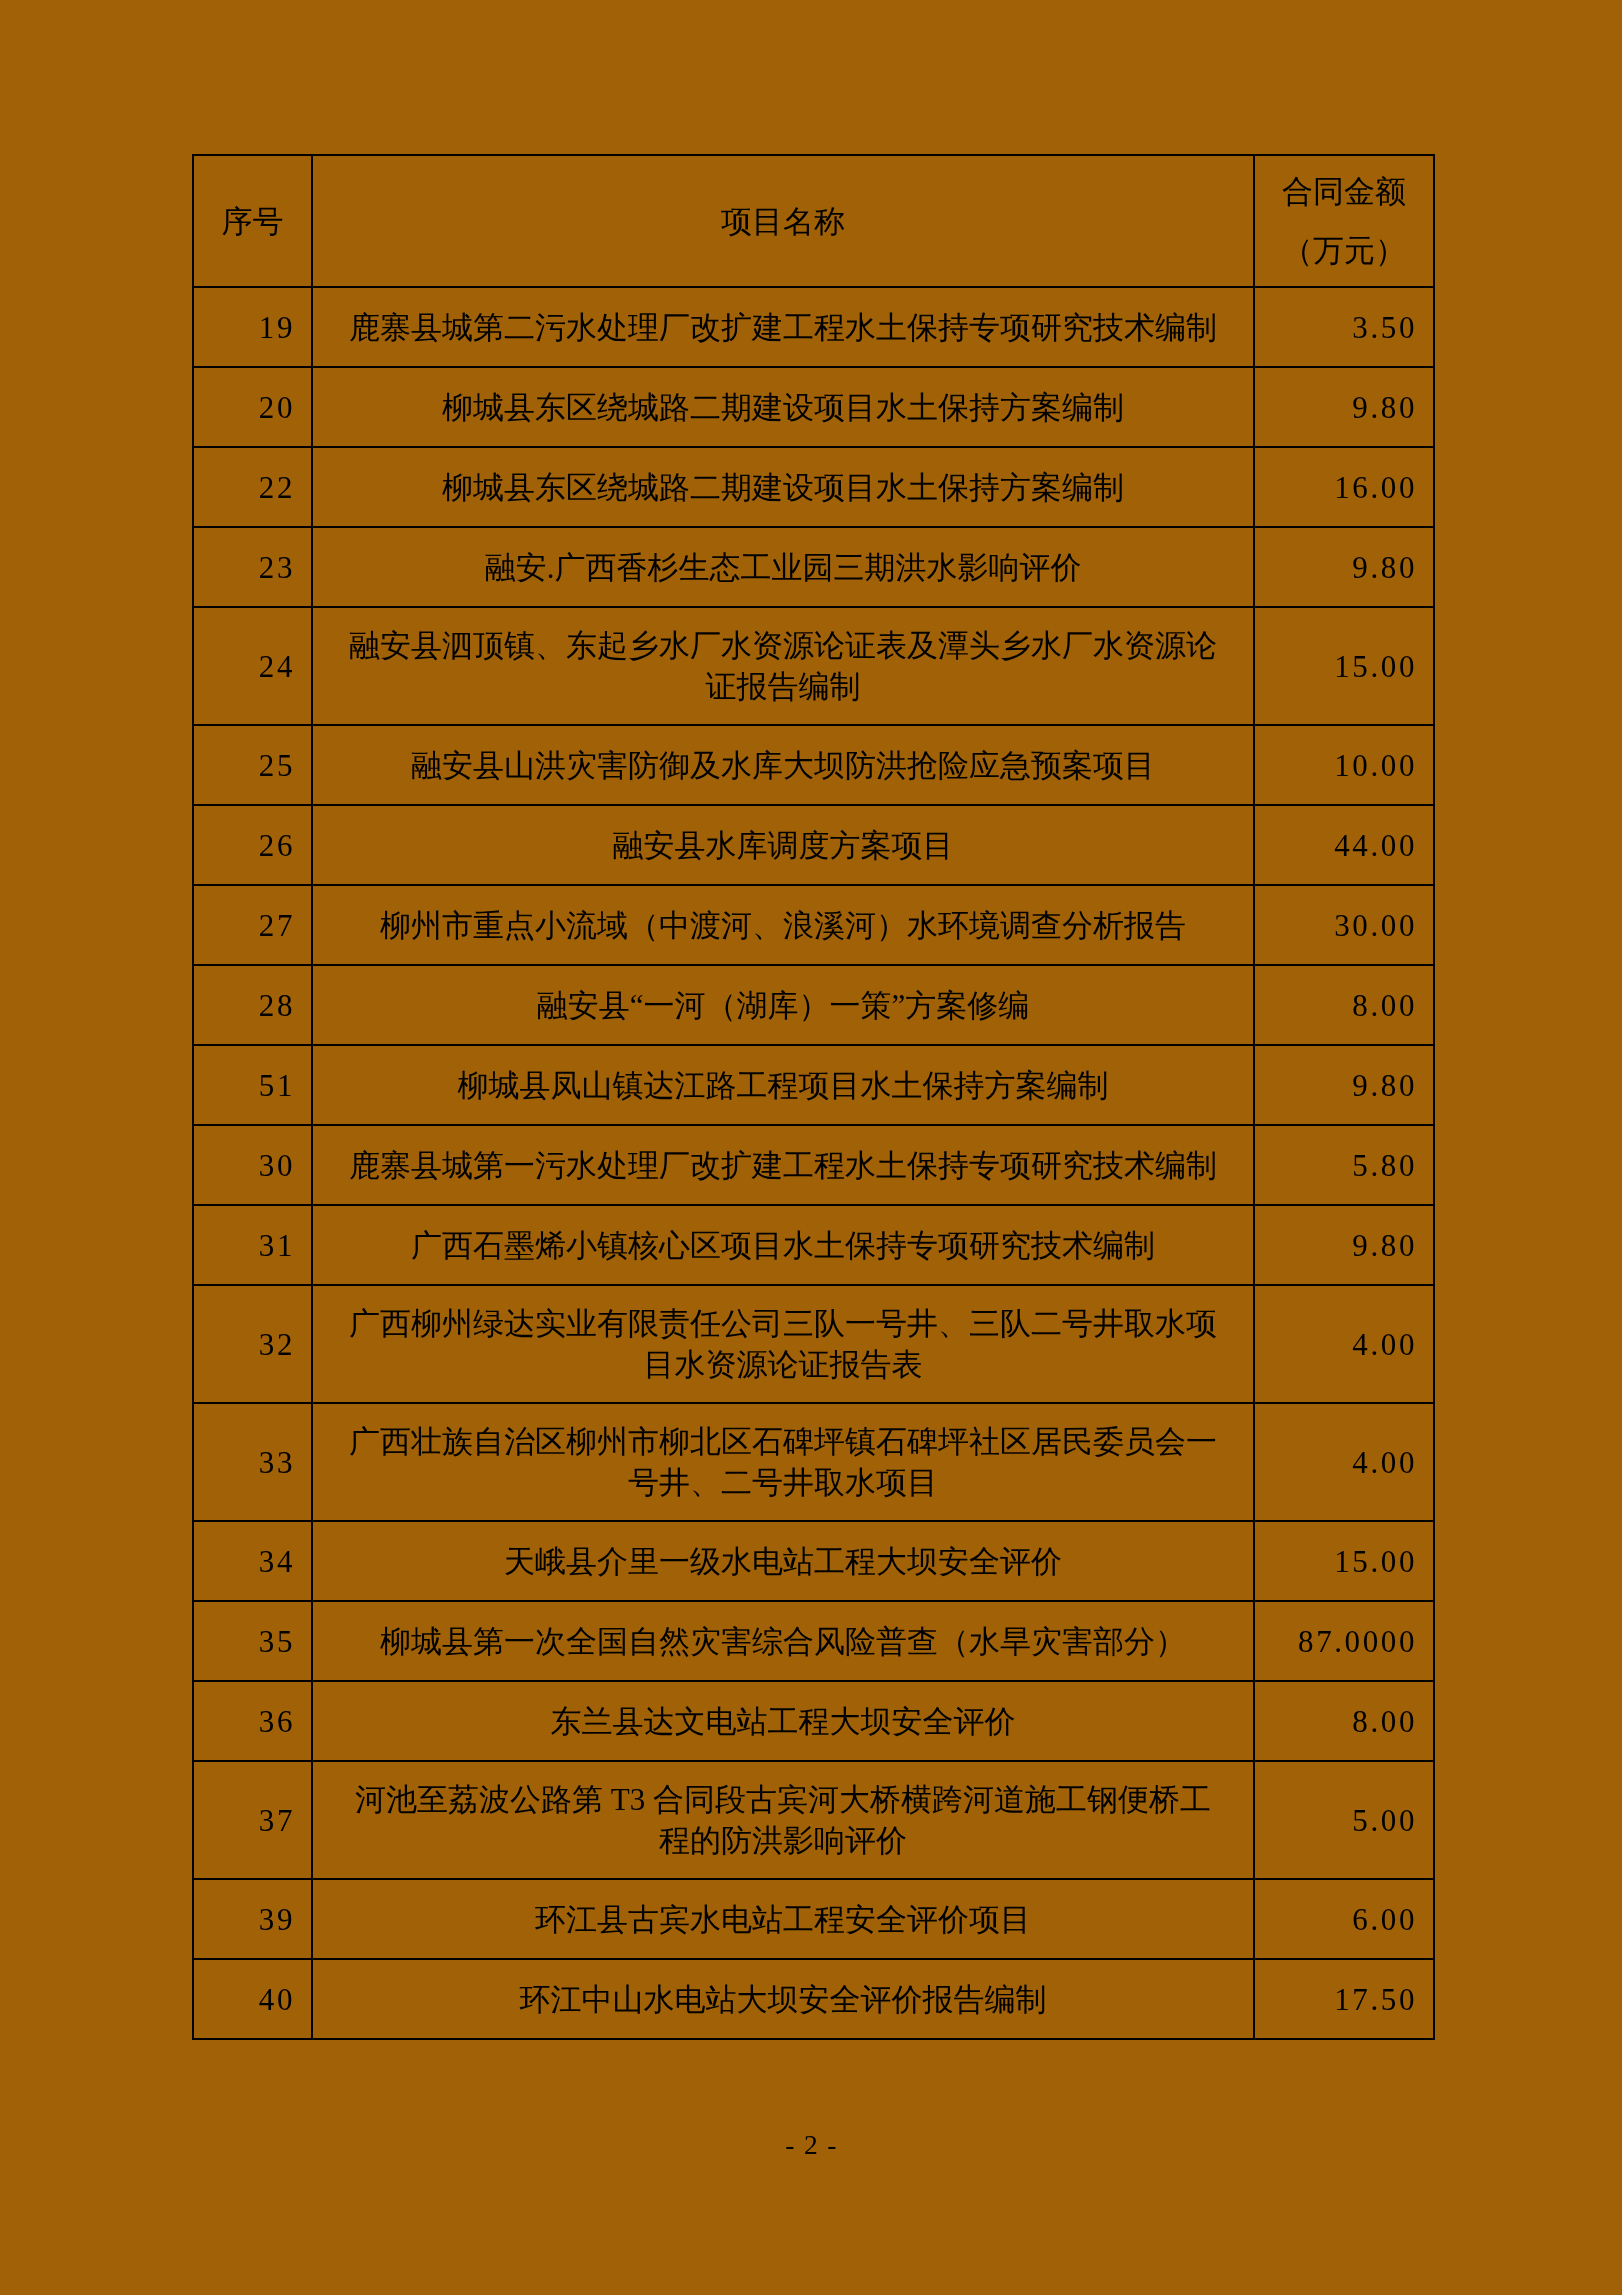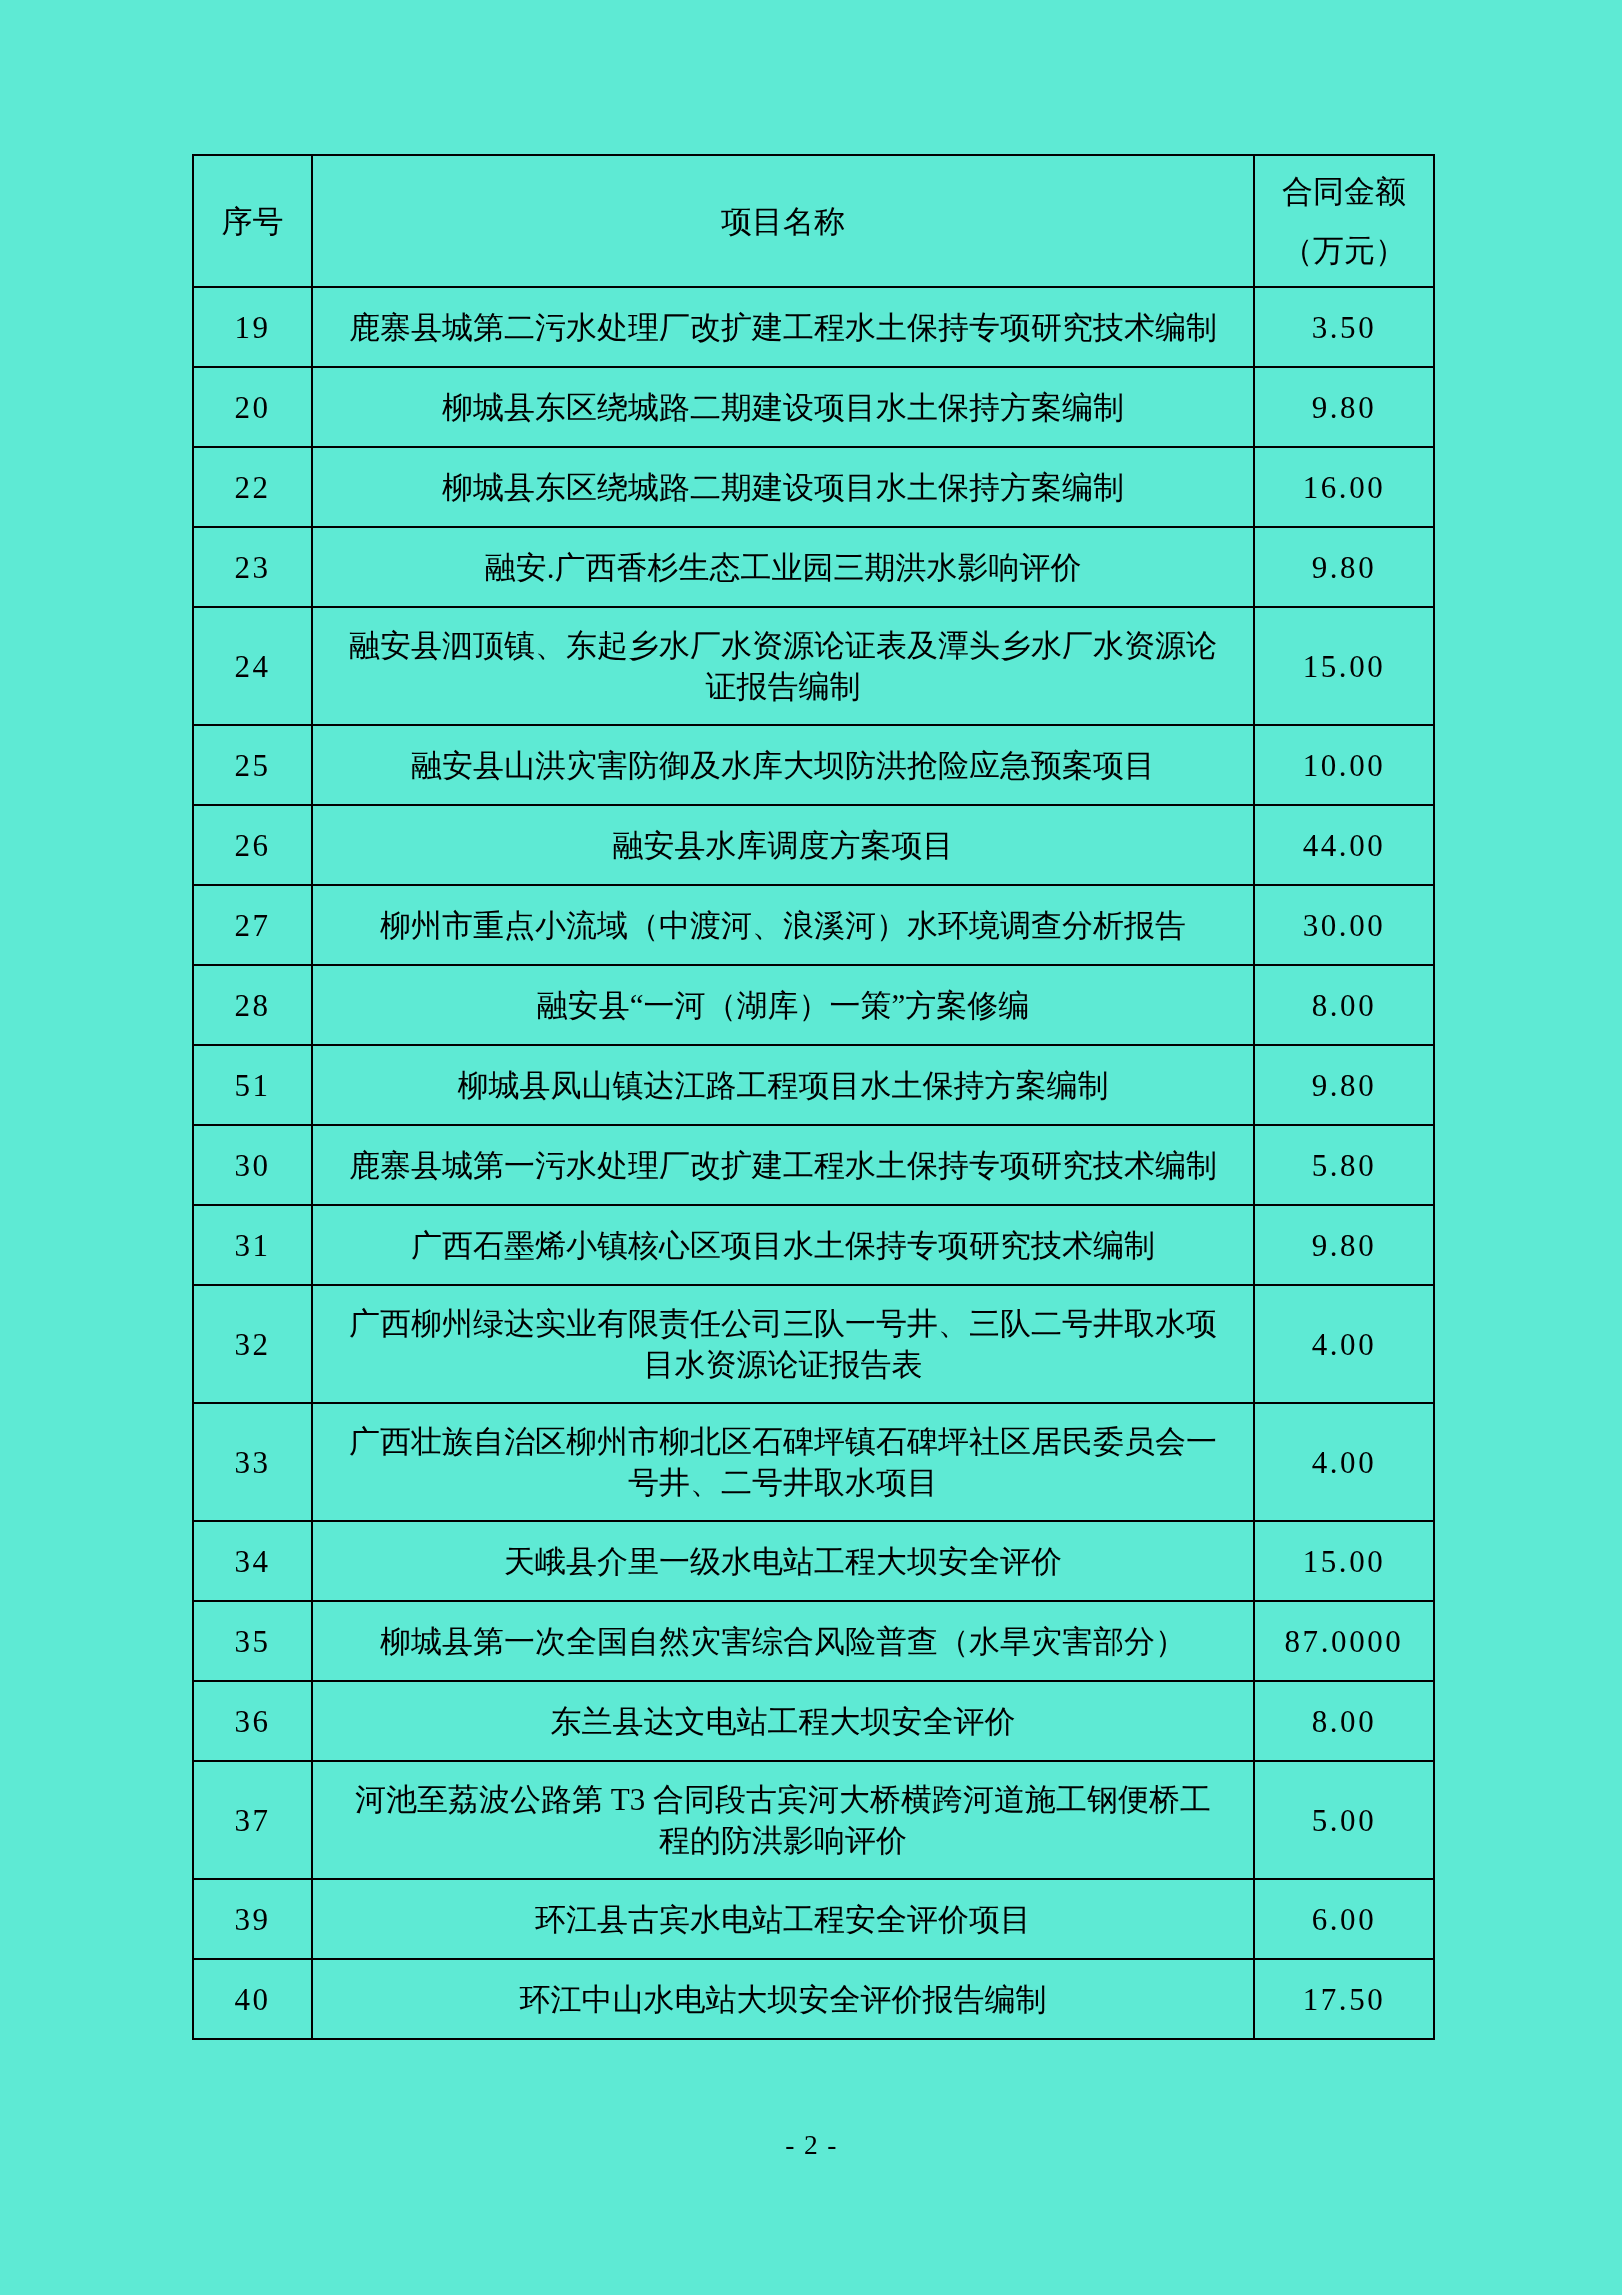--- a/index.html
+++ b/index.html
@@ -7,21 +7,21 @@
   body {
     width: 1623px;
     height: 2295px;
     font-family: "Liberation Serif", "DejaVu Serif", serif;
     color: #000000;
   }
   .page {
     position: relative;
     width: 1623px;
     height: 2295px;
-    background: #5eead4;
+    background: #a16207;
     overflow: hidden;
   }
   table.doc-table {
     position: absolute;
     left: 192px;
     top: 154px;
     width: 1241px;
     border-collapse: collapse;
     table-layout: fixed;
   }
@@ -38,21 +38,21 @@
     line-height: 39px;
   }
   th.col-amt .amt-line { line-height: 41px; }
   th.col-amt .amt-line + .amt-line { margin-top: 18px; }
   .doc-table tbody td {
     height: 80px;
     font-size: 31px;
     line-height: 41px;
   }
   td.col-name { padding: 17px 33px; }
-  td.col-no, td.col-amt { padding: 16px; letter-spacing: 2.6px; }
+  td.col-no, td.col-amt { padding: 16px; letter-spacing: 2.6px; text-align: right; }
   .footer {
     position: absolute;
     left: 0;
     top: 2125px;
     width: 1623px;
     text-align: center;
     font-size: 27.5px;
     line-height: 39px;
     letter-spacing: 1.3px;
   }

